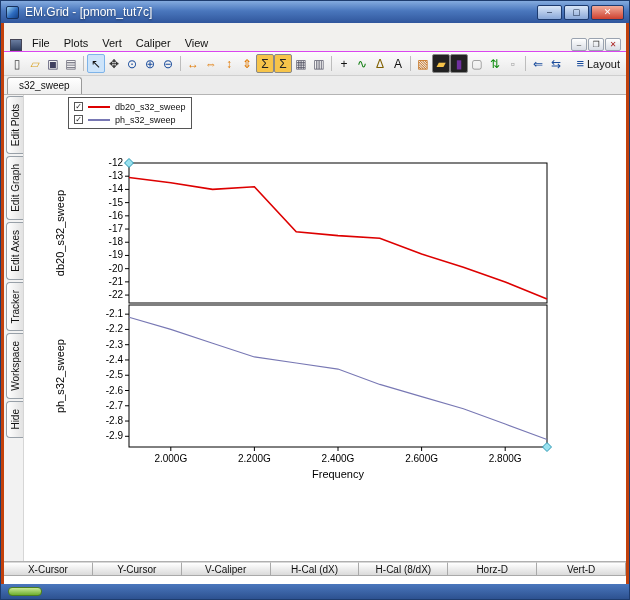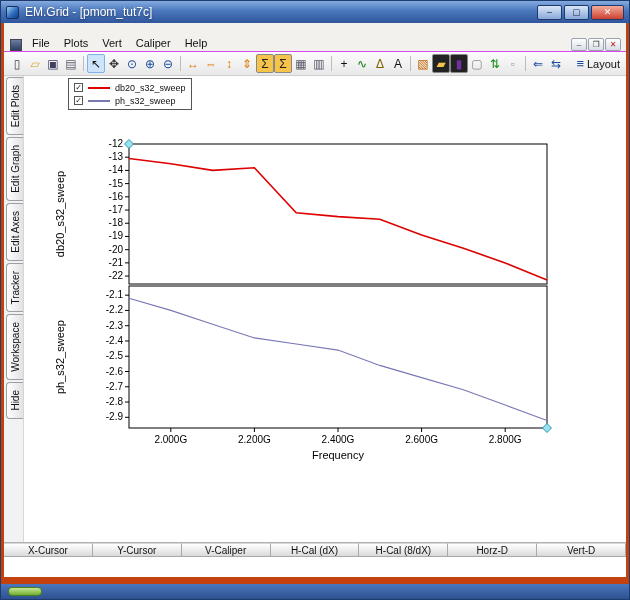--- a/index.html
+++ b/index.html
@@ -82,21 +82,21 @@
   </div>
 
   <div class="client">
     <div class="menubar">
       <div class="docicon"></div>
       <div class="menuitems" id="menu-items">
           <div class="menuitem">File</div>
           <div class="menuitem">Plots</div>
           <div class="menuitem">Vert</div>
           <div class="menuitem">Caliper</div>
-          <div class="menuitem">Help</div>
+          <div class="menuitem">View</div>
         </div>
       <div class="mdibtns">
         <div class="mdibtn">–</div>
         <div class="mdibtn">❐</div>
         <div class="mdibtn close">✕</div>
       </div>
     </div>
 
     <div class="toolbar">
       <div class="titems" id="toolbar-items">
@@ -134,20 +134,23 @@
           <div class="tsep"></div>
           <div class="tbtn" style="color: rgb(26, 76, 156);">⇐</div>
           <div class="tbtn" style="color: rgb(26, 76, 156);">⇆</div>
         </div>
       <div class="layoutgrp">
         <span class="licon">≡</span>
         <span>Layout</span>
       </div>
     </div>
 
+    <div class="tabstrip">
+      <div class="tab">s32_sweep</div>
+    </div>
 
     <div class="content">
       <div class="sidetabs" id="sidetabs">
           <div class="sidetab">
             <span class="vtext">Edit Plots</span>
           </div>
           <div class="sidetab">
             <span class="vtext">Edit Graph</span>
           </div>
           <div class="sidetab">

